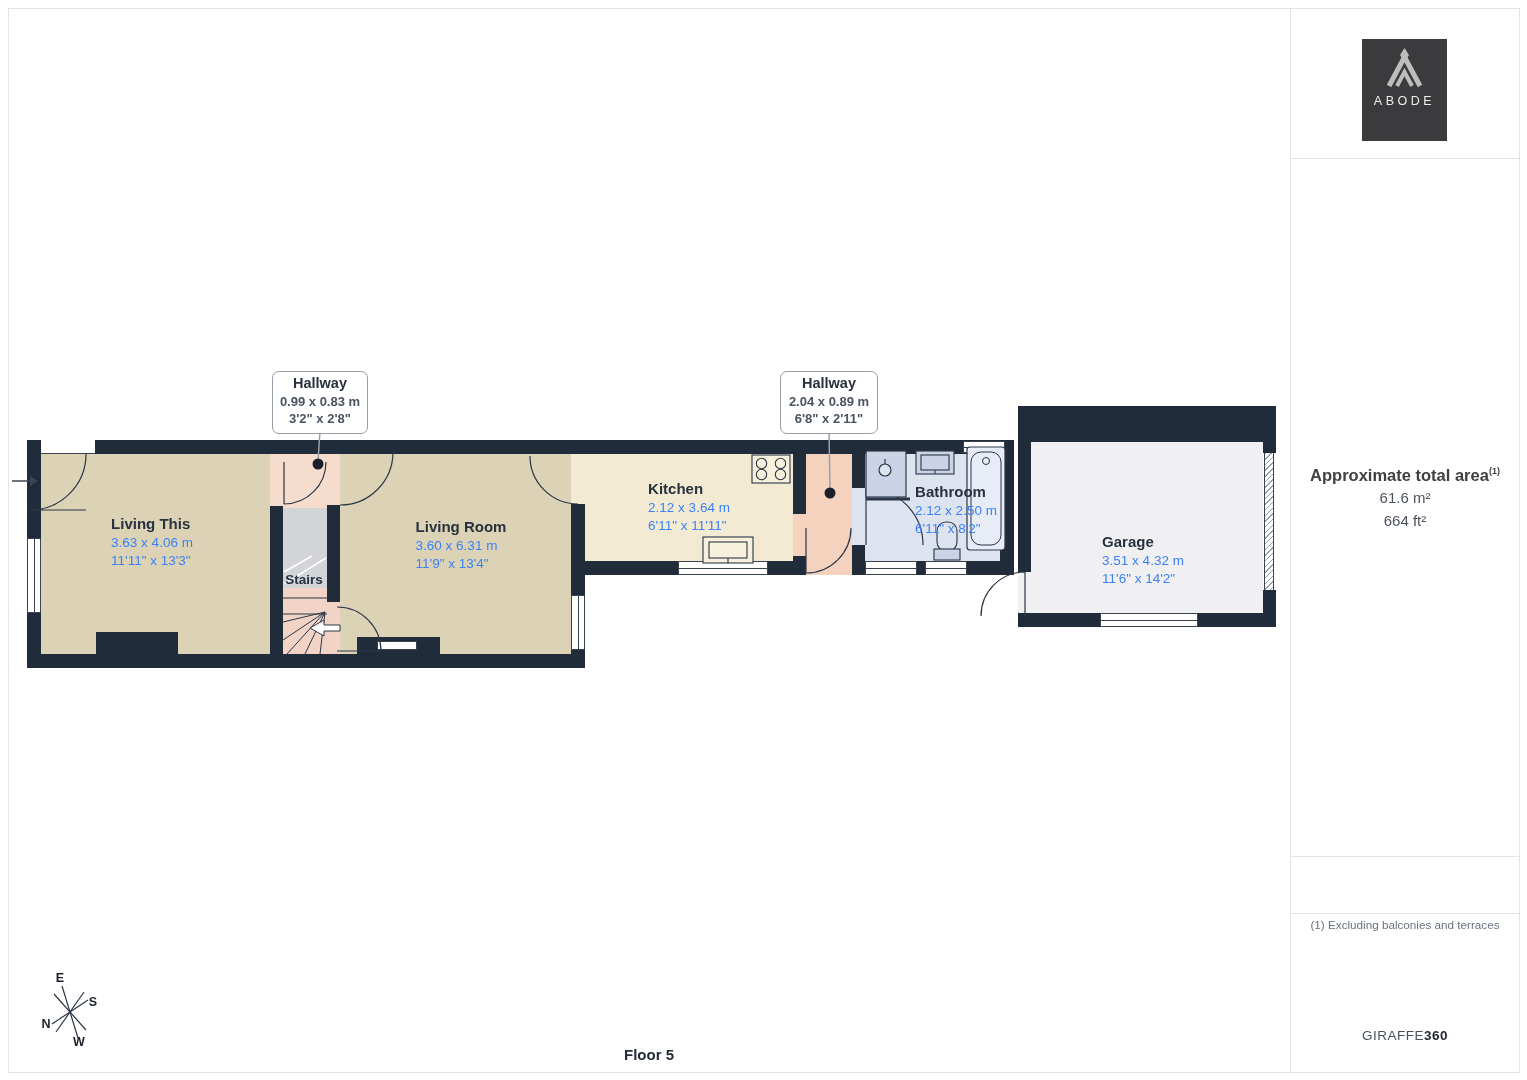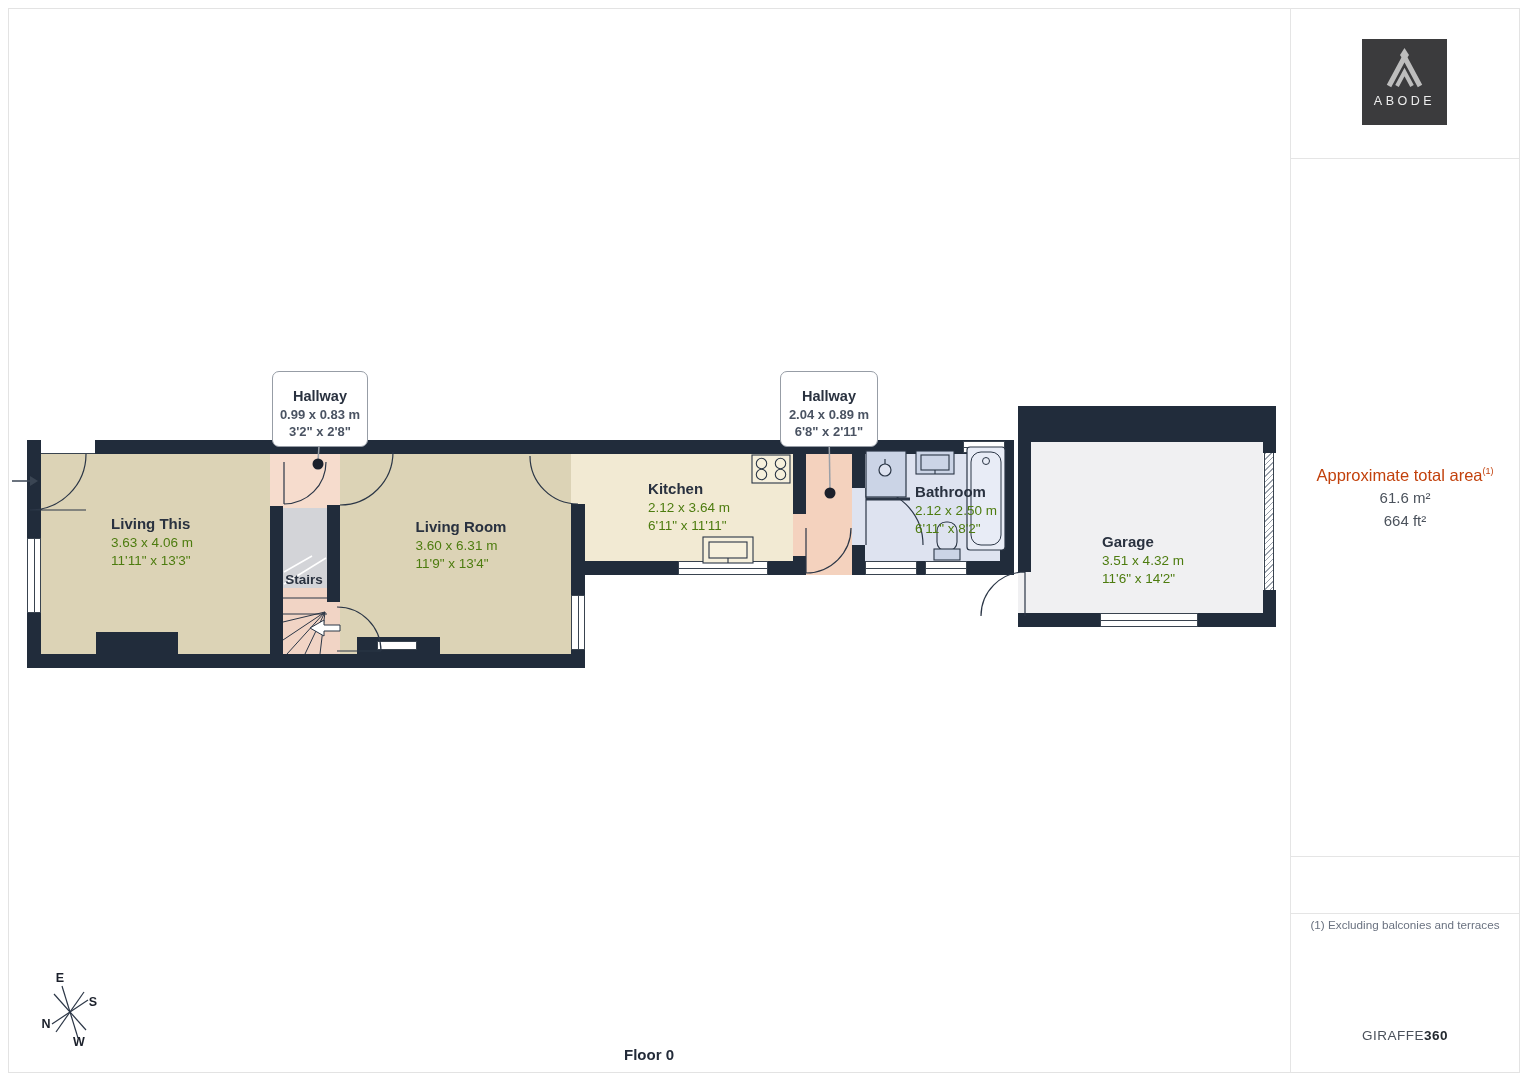--- a/index.html
+++ b/index.html
@@ -24,32 +24,32 @@
   .win-h::after{content:"";position:absolute;left:0;right:0;top:50%;height:1px;background:#39434f;}
   .win-v::after{content:"";position:absolute;top:0;bottom:0;left:50%;width:1px;background:#39434f;}
   .door-gap{position:absolute;background:#fff;border-bottom:1px solid #39434f;box-sizing:border-box;}
   .garage-door{position:absolute;background:#fff;border-left:1px solid #39434f;border-right:1px solid #39434f;
     box-sizing:border-box;background-image:repeating-linear-gradient(135deg,#9aa1ab 0 1px,transparent 1px 4px);}
 
   .overlay{position:absolute;left:0;top:0;pointer-events:none;}
 
   .room-label{position:absolute;text-align:left;transform:translateX(-50%);white-space:nowrap;z-index:5;}
   .room-name{font-size:15px;font-weight:700;color:#29313F;line-height:20px;}
-  .room-dim{font-size:13.5px;color:#4d7c0f;line-height:18px;}
+  .room-dim{font-size:13.5px;color:#3b82f6;line-height:18px;}
   .stairs-label{position:absolute;transform:translateX(-50%);font-size:13.5px;font-weight:700;color:#29313F;z-index:5;}
 
   .callout{position:absolute;background:#fff;border:1.5px solid #979DA6;border-radius:7px;
-    text-align:center;padding:15px 2px 6px 2px;z-index:6;box-sizing:border-box;}
+    text-align:center;padding:2px 2px 6px 2px;z-index:6;box-sizing:border-box;}
   .callout-title{font-size:14.5px;font-weight:700;color:#29313F;line-height:19px;}
   .callout-dim{font-size:13px;color:#4A5362;line-height:17px;font-weight:bold;}
 
   
-  .logo-box{position:absolute;left:1362px;top:39px;width:85px;height:86px;background:#3B3B3D;}
+  .logo-box{position:absolute;left:1362px;top:39px;width:85px;height:102px;background:#3B3B3D;}
   .area-block{position:absolute;left:1291px;top:460px;width:228px;text-align:center;}
-  .area-title{font-size:16.5px;font-weight:400;color:#c2410c;line-height:22px;}
+  .area-title{font-size:16.5px;font-weight:700;color:#404040;line-height:22px;}
   .area-title sup{font-size:9px;}
   .area-val{font-size:15px;color:#4B525C;line-height:23px;}
   .footnote{position:absolute;left:1301px;top:877px;width:208px;text-align:center;
     font-size:11.7px;color:#6A7280;line-height:15px;margin-top:40px;}
   .disclaimer{position:absolute;left:1305px;top:938px;width:200px;text-align:center;
     font-size:11.7px;color:#6A7280;line-height:15.7px;}
   .giraffe{position:absolute;left:1291px;top:1028px;width:228px;text-align:center;
     font-size:13.5px;color:#4A515B;letter-spacing:0.5px;}
   .giraffe b{color:#23292F;}
   .floor-label{position:absolute;left:8px;top:1046px;width:1282px;text-align:center;
@@ -239,21 +239,21 @@
     <div class="callout-title">Hallway</div>
     <div class="callout-dim">0.99 x 0.83 m</div>
     <div class="callout-dim">3'2" x 2'8"</div>
   </div>
   <div class="callout" style="left:780px;top:371px;width:98px;">
     <div class="callout-title">Hallway</div>
     <div class="callout-dim">2.04 x 0.89 m</div>
     <div class="callout-dim">6'8" x 2'11"</div>
   </div>
 
-  <div class="floor-label">Floor 0</div>
+  <div class="floor-label">Floor 5</div>
 
   <div class="vdiv"></div>
   <div class="hdiv" style="top:158px;"></div>
   <div class="hdiv" style="top:856px;"></div>
   <div class="hdiv" style="top:913px;"></div>
 
   <div class="logo-box">
     <svg width="85" height="86" viewBox="0 0 85 86">
       <path d="M27,47 L42.5,18 L58,47" stroke="#BDBDBD" stroke-width="5" fill="none"></path>
       <path d="M35,47 L42.5,33 L50,47" stroke="#BDBDBD" stroke-width="4" fill="none"></path>

